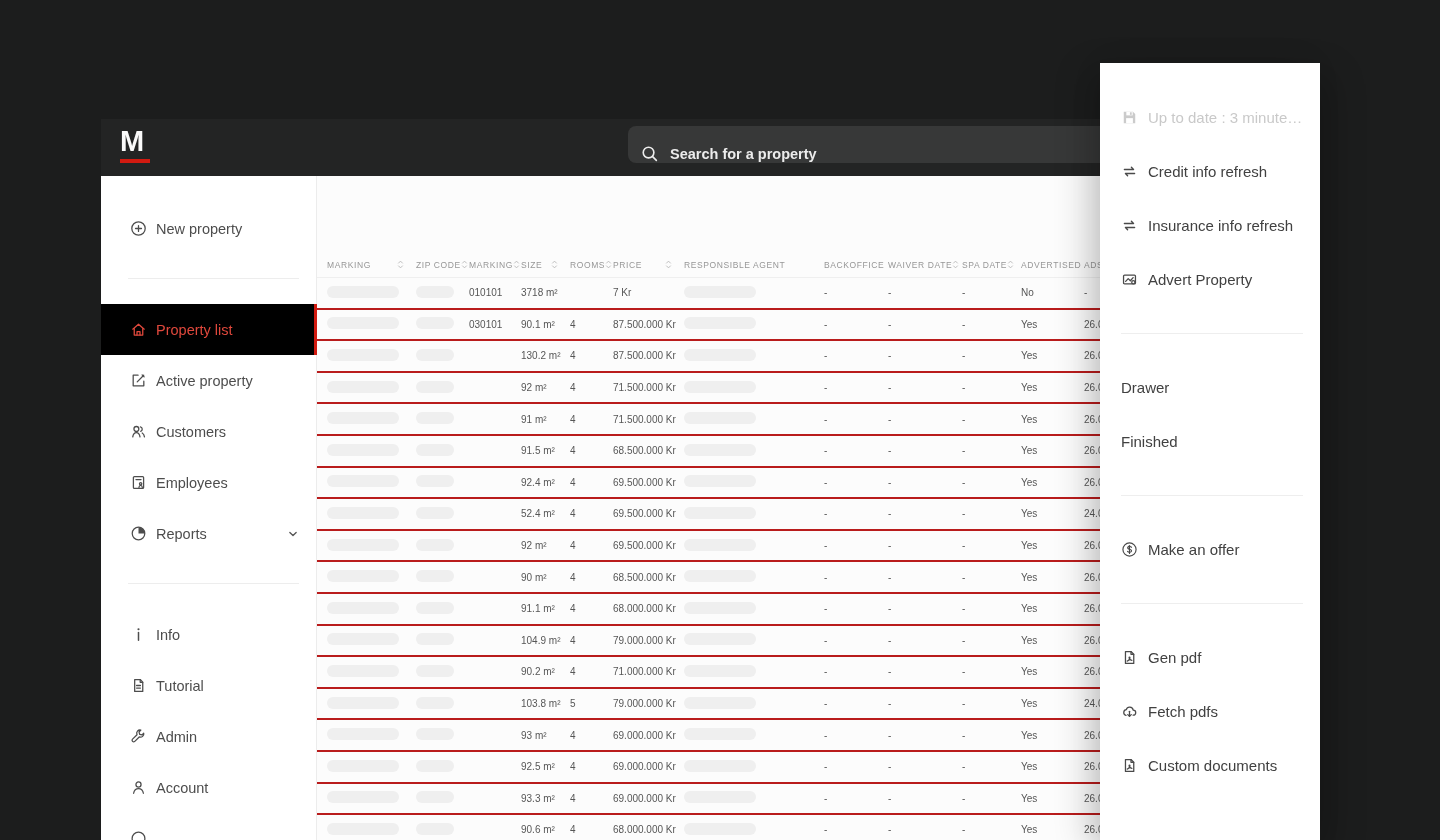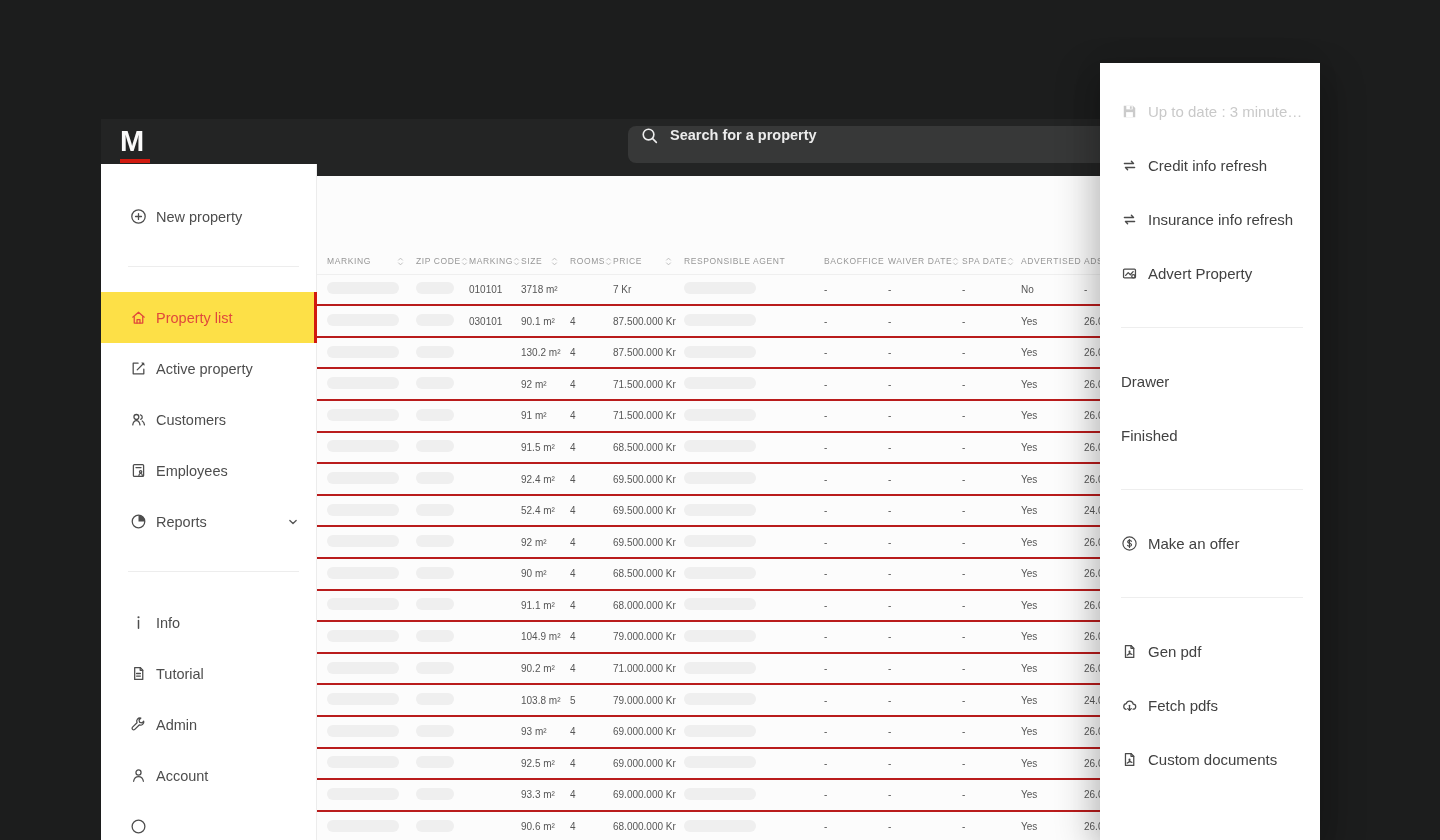--- a/index.html
+++ b/index.html
@@ -9,36 +9,36 @@
 
   
   .app-window{position:absolute;left:101px;top:119px;width:1219px;height:721px;overflow:hidden;background:#fcfcfc;}
 
   
   .app-header{position:relative;height:57px;background:var(--header-bg,#232424);}
   .logo-wrap{position:absolute;left:19px;top:8px;width:32px;}
   .logo{color:#fafafa;font-size:29px;font-weight:800;line-height:1;letter-spacing:-1px;}
   .logo-underline{margin-top:3px;width:30px;height:4px;background:var(--accent-red,#d11a10);}
   .search-box{position:absolute;left:527px;top:7px;width:482px;height:37px;background:#373838;border-radius:8px;
-              display:flex;align-items:flex-start;padding:0 12px;gap:9px;}
+              display:flex;align-items:flex-end;padding:0 12px;gap:9px;}
   .search-box .icon{width:19px;height:19px;color:#ededed;}
   .search-input{flex:1;background:transparent;border:none;outline:none;color:#f0f0f0;
                 font-family:inherit;font-size:14.5px;font-weight:700;}
   .search-input::placeholder{color:#ececec;opacity:1;}
 
   
-  .app-body{display:flex;height:664px;background:#fcfcfc;align-items:center;}
+  .app-body{display:flex;height:664px;background:#fcfcfc;}
 
   
   .sidebar{width:216px;background:#ffffff;border-right:1px solid #ececec;padding-top:27px;flex:none;position:relative;}
   .side-item{position:relative;height:51px;display:flex;align-items:center;padding-left:29px;gap:9px;
              color:#4d4d4d;font-size:14.5px;cursor:pointer;}
   .side-item .icon{width:17px;height:17px;color:#4d4d4d;flex:none;}
   .side-item .chev{position:absolute;right:16px;width:14px;height:14px;color:#555;}
-  .side-item--active{background:#fde047;color:#e0483c;}
+  .side-item--active{background:#000000;color:#e0483c;}
   .side-item--active .icon{color:#e0483c;}
   .side-item--active::after{content:"";position:absolute;right:-1px;top:0;width:3px;height:100%;
                             background:var(--accent-red,#d11a10);}
   .side-divider{height:1px;background:#ededed;margin:24px 17px 25px 27px;}
 
   
   .main{flex:1;position:relative;overflow:hidden;padding-top:76px;}
   .tgrid{display:grid;grid-template-columns:89px 53px 52px 49px 43px 71px 140px 64px 74px 59px 63px 60px;
          padding-left:10px;align-items:center;}
   .thead{height:26px;border-bottom:1px solid #efefef;}
@@ -47,21 +47,21 @@
   .th .sort{width:7px;height:11px;color:#b8b8b8;margin-left:auto;margin-right:8px;flex:none;}
   .tr{height:31.6px;border-bottom:2px solid #b91c1c;cursor:pointer;}
   .td{font-size:10px;color:#565656;white-space:nowrap;overflow:hidden;}
   .pill{display:inline-block;height:12px;border-radius:6px;background:#efefef;}
   .pill-address{width:72px;}
   .pill-zip{width:38px;}
   .pill-agent{width:72px;}
 
   
   .panel{position:absolute;left:1100px;top:63px;width:220px;height:777px;background:#ffffff;z-index:10;
-         padding-top:21px;overflow:hidden;
+         padding-top:27px;overflow:hidden;
          box-shadow:-14px 6px 32px rgba(0,0,0,.16), 10px 12px 34px rgba(0,0,0,.22);}
   .menu-item{height:54px;display:flex;align-items:center;padding-left:21px;gap:10px;color:#414141;
              font-size:15px;cursor:pointer;white-space:nowrap;}
   .menu-item .icon{width:17px;height:17px;color:#4a4a4a;flex:none;}
   .menu-item--noicon{padding-left:21px;}
   .menu-item--disabled{color:#c9c9c9;cursor:default;}
   .menu-item--disabled .icon{color:#cbcbcb;}
   .menu-divider{height:54px;display:flex;align-items:center;padding:0 17px 0 21px;}
   .menu-divider span{display:block;width:100%;height:1px;background:#eeeeee;}
 

